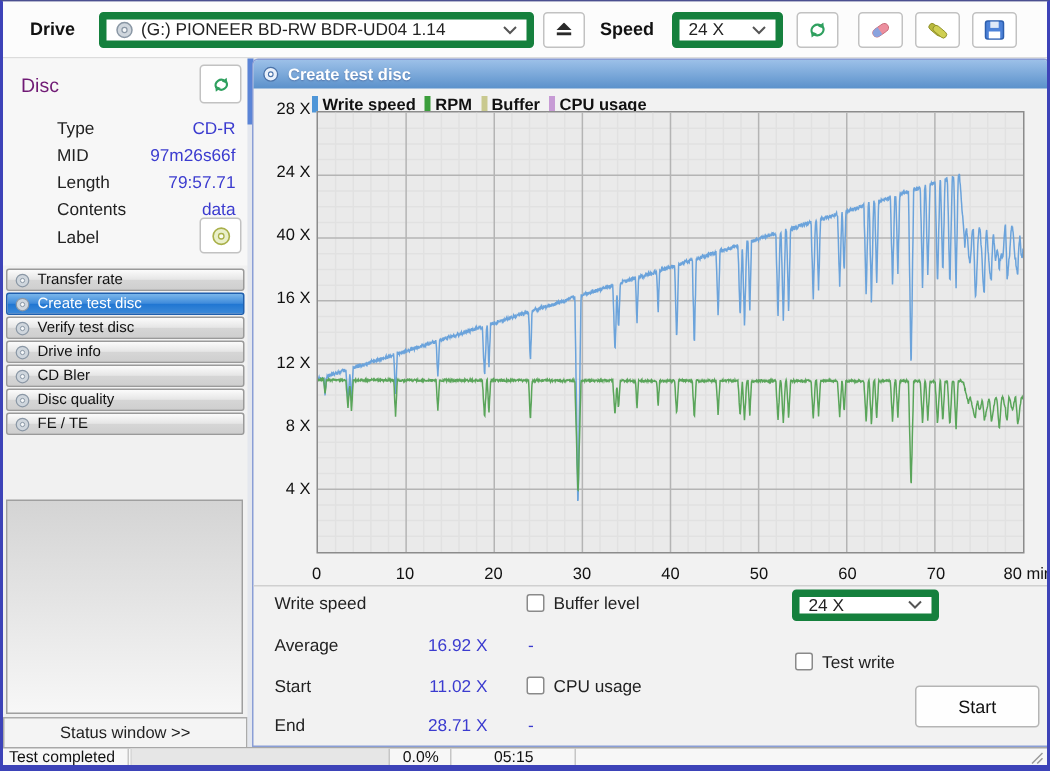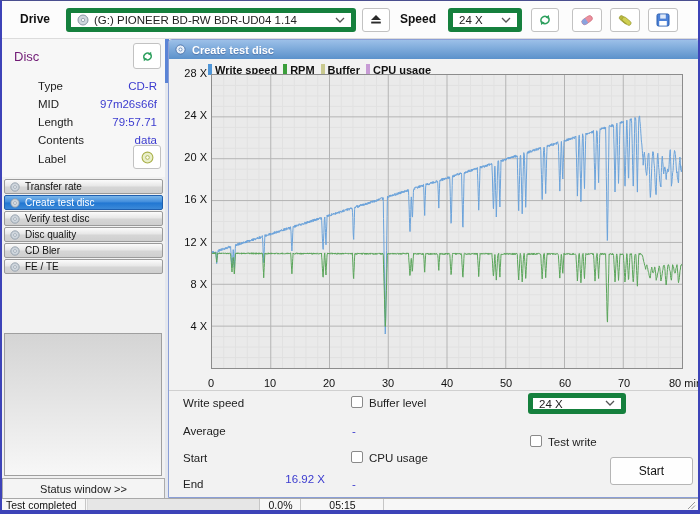--- a/index.html
+++ b/index.html
@@ -59,21 +59,21 @@
   .plot { position:absolute; left:42px; top:34px; width:472px; height:295px; background:#eaeaea;
           border:1px solid #8c8c8c; }
   .ytick { position:absolute; left:2px; width:36px; height:14px; font-size:11px; color:#111;
            text-align:right; }
   .xtick { position:absolute; top:337px; width:30px; height:13px; font-size:11px; color:#111;
            text-align:center; }
   .xtick.last { width:48px; text-align:left; }
 
   .footer { position:absolute; left:0; top:350px; width:100%; height:109px; border-top:1px solid #d0d0d0; }
   .f-lbl { position:absolute; font-size:11.5px; color:#222; }
-  .f-val { position:absolute; font-size:11.5px; color:#3b3bcf; width:96px; text-align:right;margin-top:48px; }
+  .f-val { position:absolute; font-size:11.5px; color:#3b3bcf; width:96px; text-align:right; }
   .f-dash { position:absolute; font-size:11.5px; color:#3b3bcf; }
   .checkbox { position:absolute; width:12px; height:12px; background:#fff; border:1px solid #8a8a8a;
               border-radius:2px; cursor:default; }
   .cb-lbl { position:absolute; font-size:11.5px; color:#222; }
   .start-btn { position:absolute; left:441px; top:66px; width:83px; height:28px; background:#fefefe;
               border:1px solid #b5b5b5; border-radius:3px; font-size:12px; color:#111;
               display:flex; align-items:center; justify-content:center; cursor:default; }
   .speed-dd { position:absolute; left:359px; top:2px; width:98px; height:21px; }
 
   
@@ -204,27 +204,33 @@
       <div class="menu-item">
         <svg width="10" height="10">
             <use href="#cd"></use>
           </svg>
         <span>Verify test disc</span>
       </div>
       <div class="menu-item">
         <svg width="10" height="10">
             <use href="#cd"></use>
           </svg>
+        <span>Drive info</span>
+      </div>
+      <div class="menu-item">
+        <svg width="10" height="10">
+            <use href="#cd"></use>
+          </svg>
+        <span>CD Bler</span>
+      </div>
+      <div class="menu-item">
+        <svg width="10" height="10">
+            <use href="#cd"></use>
+          </svg>
         <span>Disc quality</span>
-      </div>
-      <div class="menu-item">
-        <svg width="10" height="10">
-            <use href="#cd"></use>
-          </svg>
-        <span>CD Bler</span>
       </div>
       <div class="menu-item">
         <svg width="10" height="10">
             <use href="#cd"></use>
           </svg>
         <span>FE / TE</span>
       </div>
     </div>
 
     <div class="lower-box"></div>
@@ -250,21 +256,21 @@
       <span class="sw" id="sw1" style="background: rgb(59, 158, 59);"></span>
       <span class="lg-lbl">RPM</span>
       <span class="sw" id="sw2" style="background: rgb(201, 201, 143);"></span>
       <span class="lg-lbl">Buffer</span>
       <span class="sw" id="sw3" style="background: rgb(199, 155, 213);"></span>
       <span class="lg-lbl">CPU usage</span>
     </div>
 
     <div class="ytick" style="top:27px">28 X</div>
     <div class="ytick" style="top:69px">24 X</div>
-    <div class="ytick" style="top:111px">20 X</div>
+    <div class="ytick" style="top:111px">40 X</div>
     <div class="ytick" style="top:153px">16 X</div>
     <div class="ytick" style="top:196px">12 X</div>
     <div class="ytick" style="top:238px">8 X</div>
     <div class="ytick" style="top:280px">4 X</div>
 
     <div class="plot">
       <svg id="chart-svg" width="470" height="293" viewBox="0 0 470 293" preserveAspectRatio="none">
           <line x1="11.75" y1="0" x2="11.75" y2="293" stroke="#e1e1e1" stroke-width="1"></line>
           <line x1="23.5" y1="0" x2="23.5" y2="293" stroke="#e1e1e1" stroke-width="1"></line>
           <line x1="35.25" y1="0" x2="35.25" y2="293" stroke="#e1e1e1" stroke-width="1"></line>

